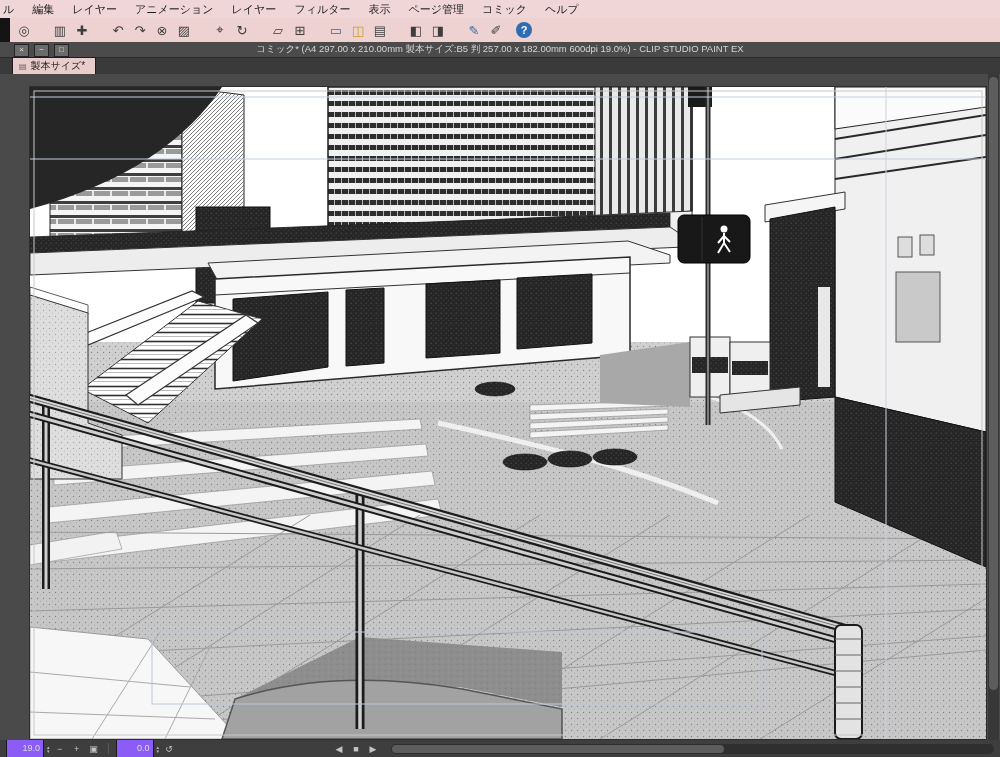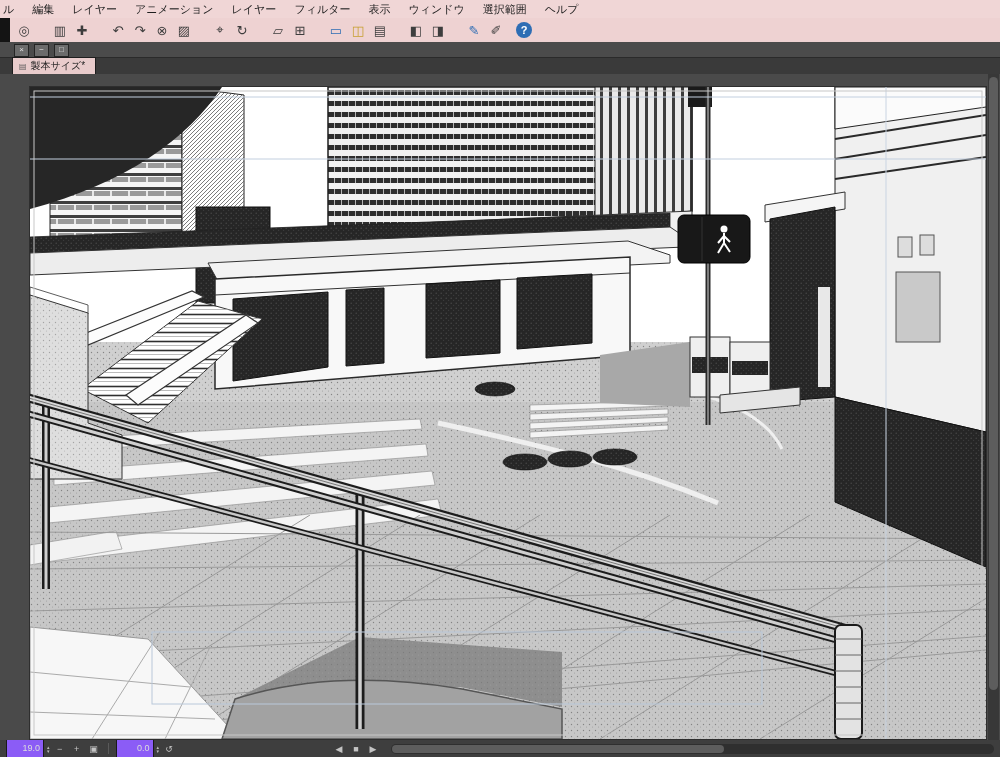--- a/index.html
+++ b/index.html
@@ -73,22 +73,22 @@
 <div class="app">
 
   <div class="menubar">
     <span class="m-item">ル</span>
     <span class="m-item">編集</span>
     <span class="m-item">レイヤー</span>
     <span class="m-item">アニメーション</span>
     <span class="m-item">レイヤー</span>
     <span class="m-item">フィルター</span>
     <span class="m-item">表示</span>
-    <span class="m-item">ウィンドウ</span>
-    <span class="m-item">選択範囲</span>
+    <span class="m-item">ページ管理</span>
+    <span class="m-item">コミック</span>
     <span class="m-item">ヘルプ</span>
   </div>
 
   <div class="toolbar">
     <div class="edge"></div>
     <span class="ticon">◎</span>
     <span class="tgap"></span>
     <span class="ticon">▥</span>
     <span class="ticon">✚</span>
     <span class="tgap"></span>
@@ -114,20 +114,21 @@
     <span class="ticon">✐</span>
     <span class="ticon help">?</span>
   </div>
 
   <div class="titlebar">
     <div class="winbtns">
       <span class="winbtn">×</span>
       <span class="winbtn">−</span>
       <span class="winbtn">□</span>
     </div>
+    <span>コミック* (A4 297.00 x 210.00mm 製本サイズ:B5 判 257.00 x 182.00mm 600dpi 19.0%)  - CLIP STUDIO PAINT EX</span>
   </div>
 
   <div class="tabstrip">
     <div class="tab">
       <span class="tico">▤</span>
       <span>製本サイズ*</span>
     </div>
   </div>
 
   <div class="main">

